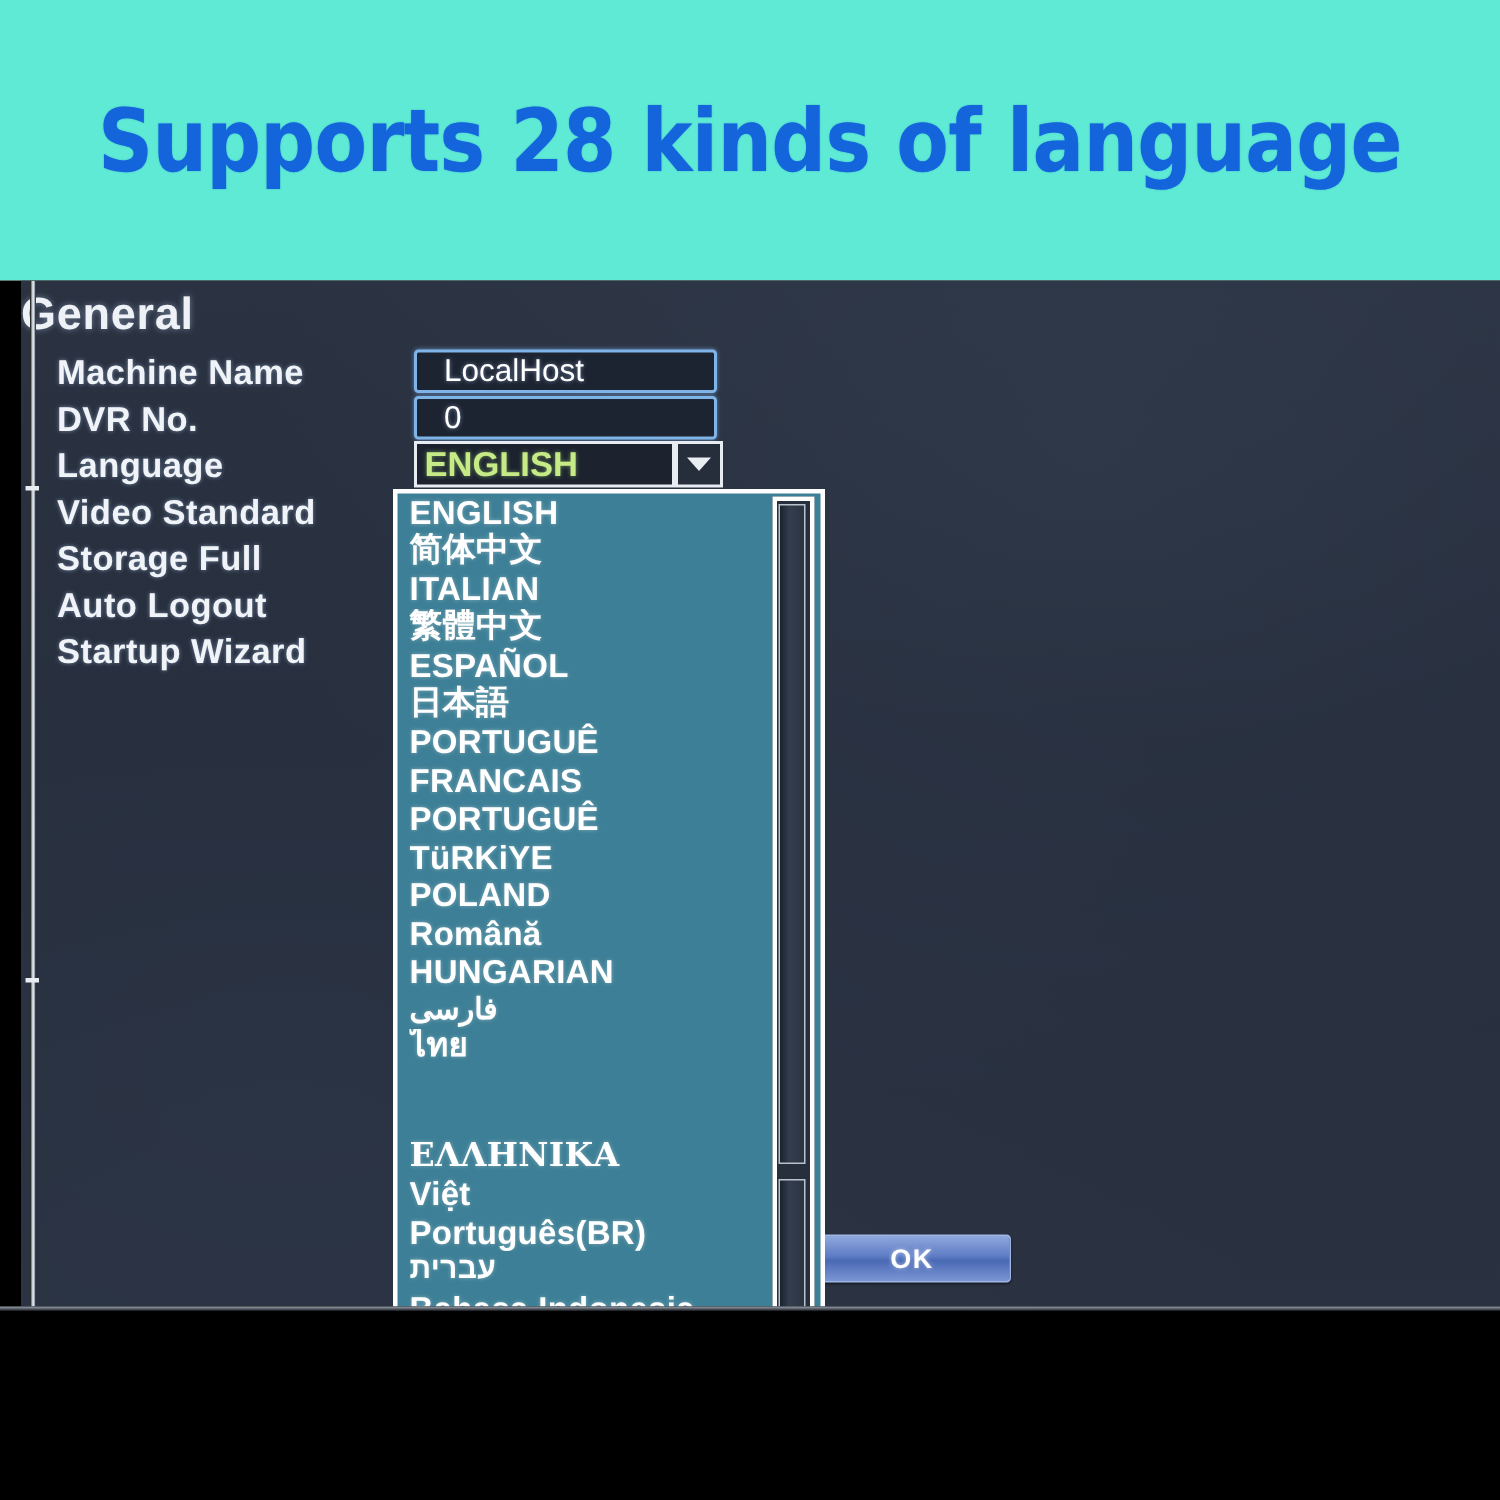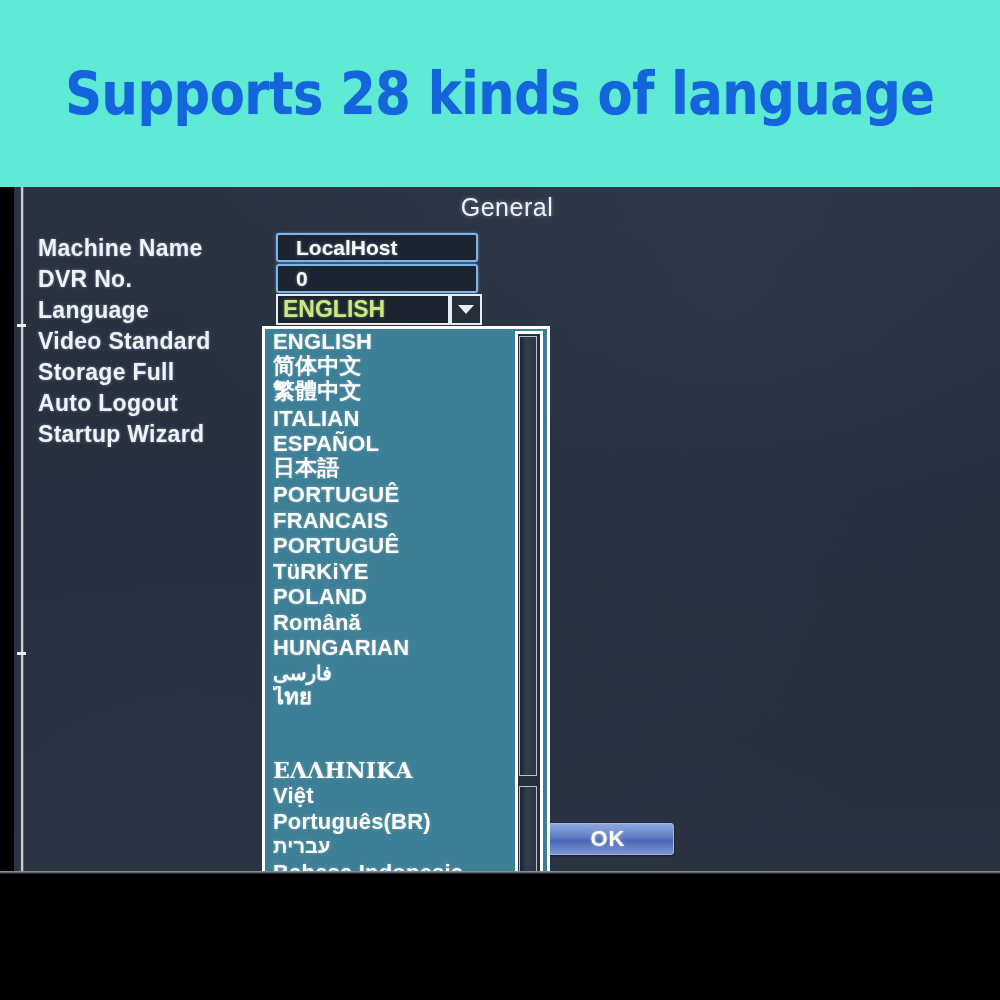--- a/index.html
+++ b/index.html
@@ -90,24 +90,24 @@
     width: 9px;
     height: 3px;
     background: #e9edf1;
   }
 
   #title {
     position: absolute;
     left: 0;
     top: 6px;
     width: 986px;
-    text-align: center;
+    text-align: left;
     color: #eef2f6;
-    font-size: 25px;
-    font-weight: normal;
+    font-size: 30px;
+    font-weight: bold;
     letter-spacing: 0.5px;
     text-shadow: 0 0 4px rgba(200,220,255,0.45);
   }
 
   
   #form {
     position: absolute;
     left: 24px;
     top: 48px;
     width: 480px;
@@ -137,21 +137,21 @@
     border-radius: 3px;
     background: #1d2431;
     box-shadow: 0 0 3px rgba(130,180,240,0.6);
   }
   .field-val {
     position: absolute;
     left: 6px;
     top: 1px;
     color: #ffffff;
     font-size: 21px;
-    font-weight: bold;
+    font-weight: normal;
     line-height: 23px;
     text-shadow: 0 0 3px rgba(180,210,255,0.55);
     padding-left: 12px;
   }
   .combo {
     position: absolute;
     left: 238px;
     top: -3px;
     width: 170px;
     height: 27px;
@@ -247,21 +247,21 @@
     border: 1px solid #9fb6e4;
     border-radius: 3px;
     background: linear-gradient(180deg, #8fa8dd 0%, #5d7cc4 45%, #4a69b5 55%, #7c96d4 100%);
     display: flex;
     align-items: center;
     justify-content: center;
     box-shadow: 0 1px 2px rgba(0,0,0,0.55);
   }
   .btn-lbl {
     color: #ffffff;
-    font-size: 22px;
+    font-size: 18px;
     font-weight: bold;
     letter-spacing: 1px;
     text-shadow: 0 0 3px rgba(255,255,255,0.5);
   }
   #btn-ok   { left: 528px; top: 636px; width: 130px; }
   #btn-cancel { left: 660px; top: 636px; width: 156px; }
 
   
   #bezel {
     position: absolute;
@@ -340,22 +340,22 @@
       </div>
 
       <div class="btn" id="btn-ok">
         <span class="btn-lbl">OK</span>
       </div>
 
       <div id="dropdown">
         <div id="dd-list">
             <div class="dd-item">ENGLISH</div>
             <div class="dd-item cjk">简体中文</div>
+            <div class="dd-item">ITALIAN</div>
             <div class="dd-item cjk">繁體中文</div>
-            <div class="dd-item">ITALIAN</div>
             <div class="dd-item">ESPAÑOL</div>
             <div class="dd-item cjk">日本語</div>
             <div class="dd-item">PORTUGUÊ</div>
             <div class="dd-item">FRANCAIS</div>
             <div class="dd-item">PORTUGUÊ</div>
             <div class="dd-item">TüRKiYE</div>
             <div class="dd-item">POLAND</div>
             <div class="dd-item">Română</div>
             <div class="dd-item">HUNGARIAN</div>
             <div class="dd-item rtl">فارسی</div>

